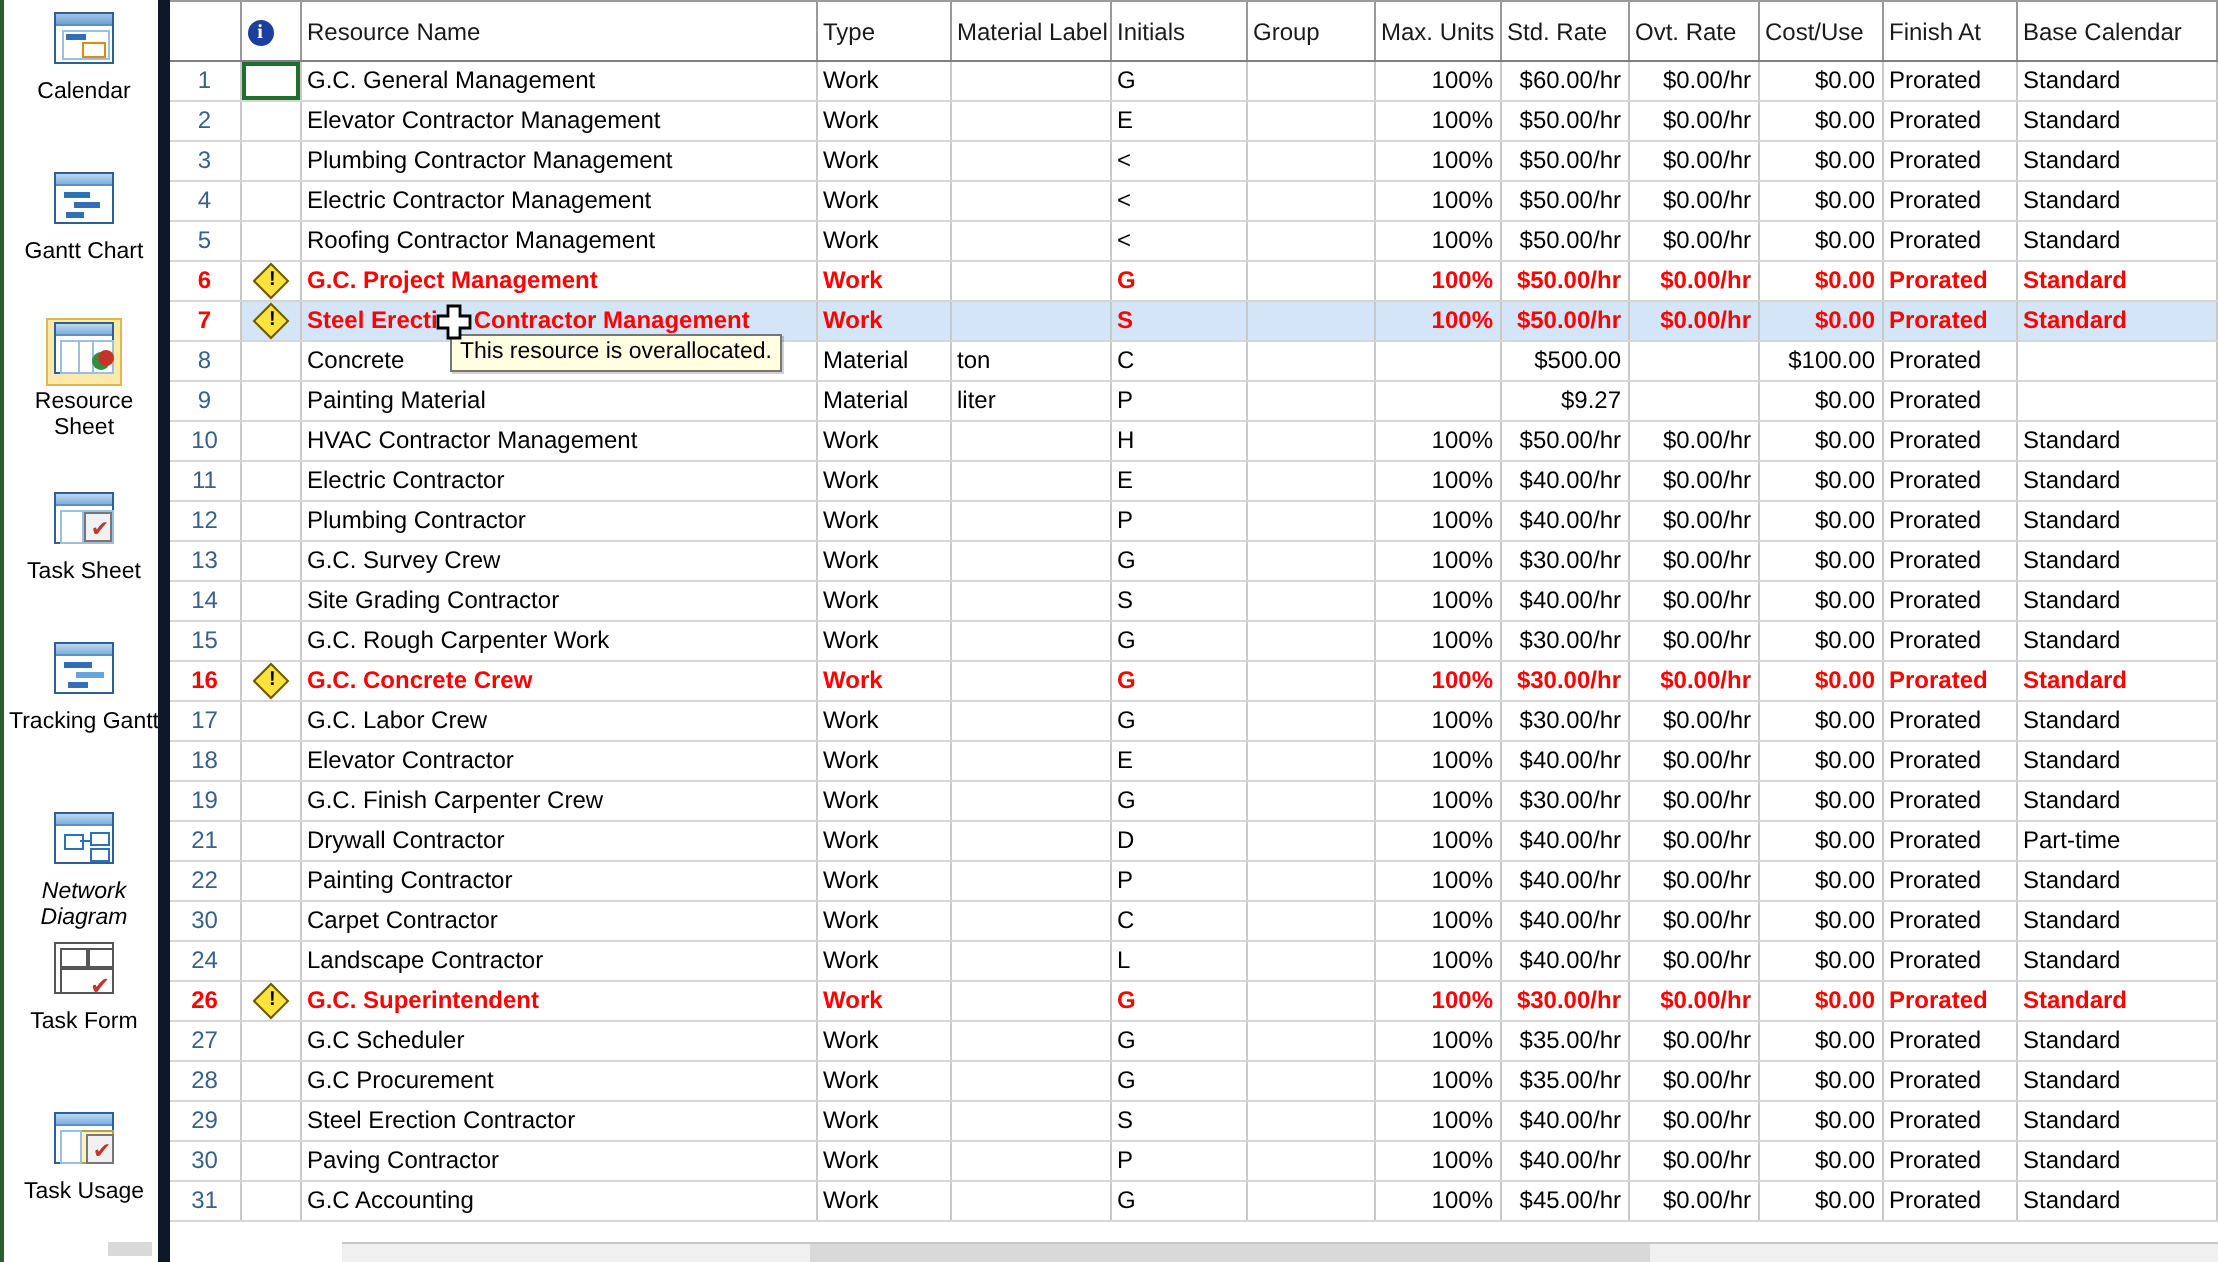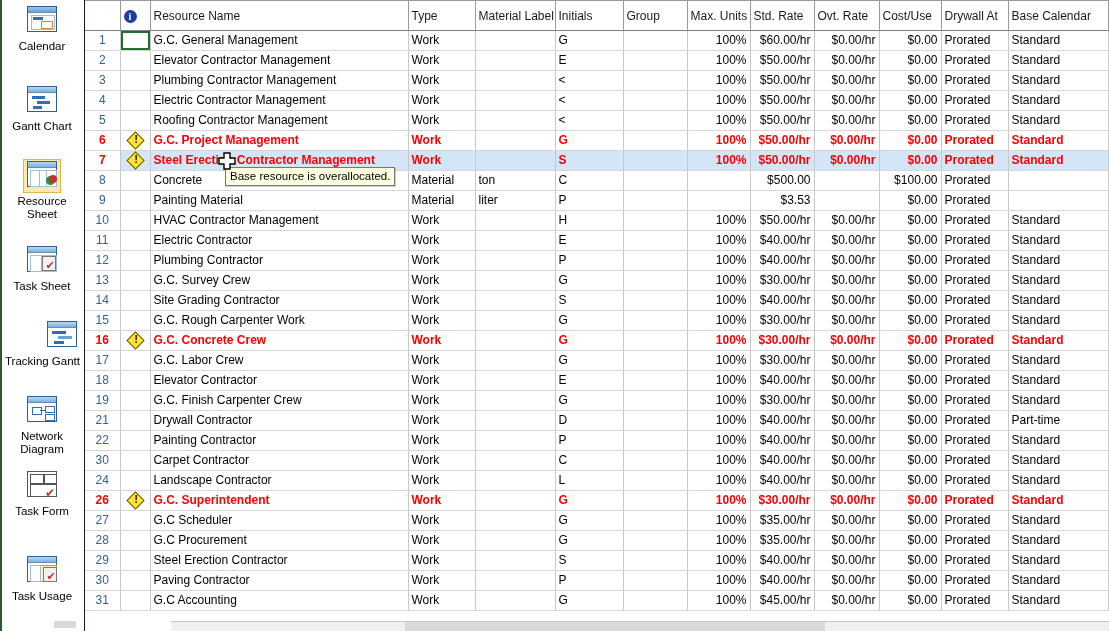--- a/index.html
+++ b/index.html
@@ -10,21 +10,21 @@
     font-size:12px;color:#000;
     -webkit-font-smoothing:none;
   }
   #app{position:relative;width:1109px;height:631px;display:flex;box-sizing:border-box;}
 
   
   #viewbar{
     position:relative;width:85px;height:631px;flex:0 0 85px;
     background:#ffffff;box-sizing:border-box;
     border-left:2px solid #2b5c2b;
-    border-right:1px solid #0f172a;
+    border-right:6px solid #0f172a;
     overflow:hidden;
   }
   #viewbar-inner{position:absolute;left:0;top:0;width:76px;height:631px;}
   .vb-item{
     width:76px;display:flex;flex-direction:column;align-items:center;
     justify-content:flex-start;text-align:center;cursor:default;
     position:absolute;left:2px;
   }
   .vb-ico{width:36px;height:32px;position:relative;margin-bottom:3px;}
   .vb-label{font-size:11.5px;line-height:13px;color:#000;letter-spacing:0px;}
@@ -164,32 +164,32 @@
             <div class="icn">
               <div class="ttl"></div>
               <div class="cell" style="left:2px;top:8px;width:25px;height:15px;"></div>
               <div class="cell" style="left:2px;top:8px;width:10px;height:15px;"></div>
               <div class="badge" style="background:#f1f1f1;border:1px solid #777;right:0;bottom:0;width:12px;height:13px;"></div>
               <div class="badge" style="right:1px;bottom:1px;width:10px;height:10px;color:#c4342a;font-size:11px;line-height:10px;text-align:center;">✔</div>
             </div>
           </div>
           <div class="vb-label">Task Sheet</div>
         </div>
-        <div class="vb-item" style="top: 320px; align-items: flex-end;">
+        <div class="vb-item" style="top: 320px;">
           <div class="vb-ico">
             <div class="icn">
               <div class="ttl"></div>
               <div class="bar" style="left:4px;top:9px;width:14px;"></div>
               <div class="bar" style="left:10px;top:14px;width:14px;background:#6aa3d6;"></div>
               <div class="bar" style="left:6px;top:19px;width:10px;"></div>
             </div>
           </div>
           <div class="vb-label">Tracking Gantt</div>
         </div>
-        <div class="vb-item" style="top: 395px;">
+        <div class="vb-item" style="top: 405px; font-style: italic;">
           <div class="vb-ico">
             <div class="icn">
               <div class="ttl"></div>
               <div class="cell" style="left:4px;top:10px;width:8px;height:6px;border-color:#2e6fb5;"></div>
               <div class="cell" style="left:17px;top:9px;width:8px;height:5px;border-color:#2e6fb5;"></div>
               <div class="cell" style="left:17px;top:17px;width:8px;height:5px;border-color:#2e6fb5;"></div>
               <div class="bar" style="left:12px;top:13px;width:5px;height:1px;"></div>
             </div>
           </div>
           <div class="vb-label">Network Diagram</div>
@@ -246,21 +246,21 @@
           </th>
           <th>Resource Name</th>
           <th>Type</th>
           <th>Material Label</th>
           <th>Initials</th>
           <th>Group</th>
           <th>Max. Units</th>
           <th>Std. Rate</th>
           <th>Ovt. Rate</th>
           <th>Cost/Use</th>
-          <th>Drywall At</th>
+          <th>Finish At</th>
           <th>Base Calendar</th>
         </tr>
       </thead>
       <tbody id="tbody">
           <tr class="">
             <td class="rownum">1</td>
             <td class="ind">
               <div class="selbox"></div>
             </td>
             <td class="name">G.C. General Management</td>
@@ -386,21 +386,21 @@
           </tr>
           <tr class="">
             <td class="rownum">9</td>
             <td class="ind"></td>
             <td class="name">Painting Material</td>
             <td>Material</td>
             <td>liter</td>
             <td>P</td>
             <td></td>
             <td class="num"></td>
-            <td class="num">$3.53</td>
+            <td class="num">$9.27</td>
             <td class="num"></td>
             <td class="num">$0.00</td>
             <td>Prorated</td>
             <td></td>
           </tr>
           <tr class="">
             <td class="rownum">10</td>
             <td class="ind"></td>
             <td class="name">HVAC Contractor Management</td>
             <td>Work</td>
@@ -699,21 +699,21 @@
             <td class="num">100%</td>
             <td class="num">$45.00/hr</td>
             <td class="num">$0.00/hr</td>
             <td class="num">$0.00</td>
             <td>Prorated</td>
             <td>Standard</td>
           </tr>
         </tbody>
     </table>
 
-    <div id="tooltip">Base resource is overallocated.</div>
+    <div id="tooltip">This resource is overallocated.</div>
     <div id="cursor">
       <svg width="20" height="20" viewBox="0 0 20 20">
         <path d="M7 1 L13 1 L13 6 L18 6 L18 12 L13 12 L13 17 L7 17 L7 12 L2 12 L2 6 L7 6 Z" fill="#ffffff" stroke="#000000" stroke-width="1.4"></path>
       </svg>
     </div>
 
     <div id="hscroll">
       <div class="thumb"></div>
     </div>
   </div>

